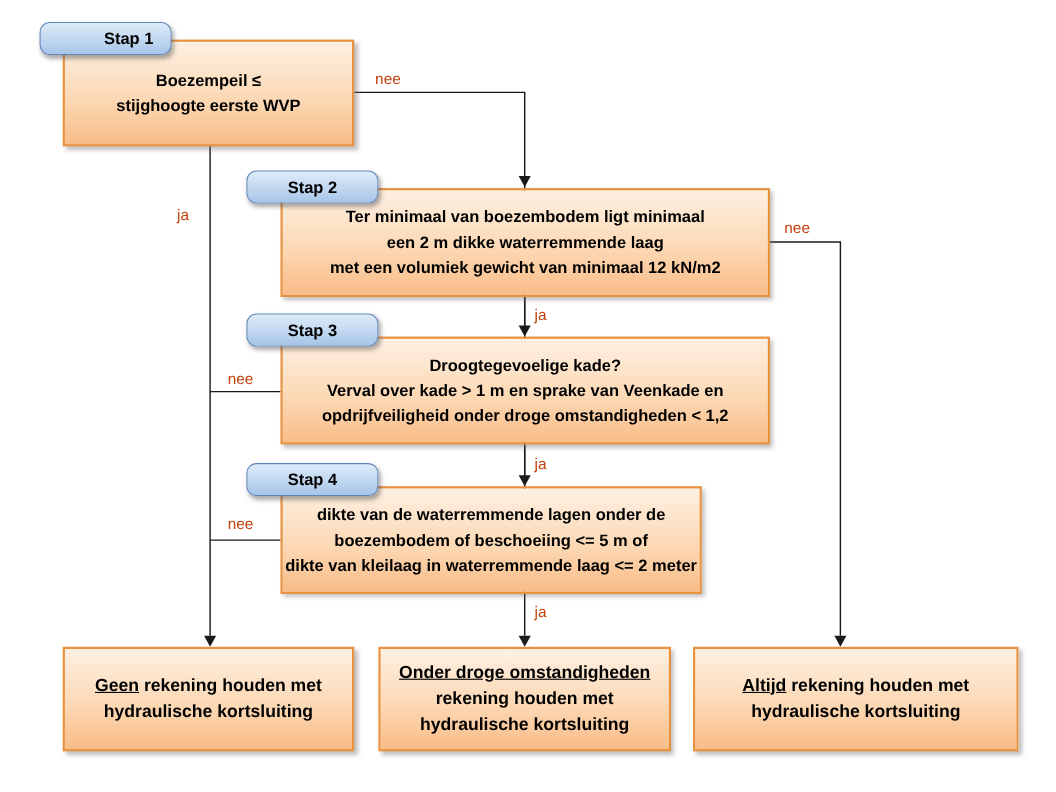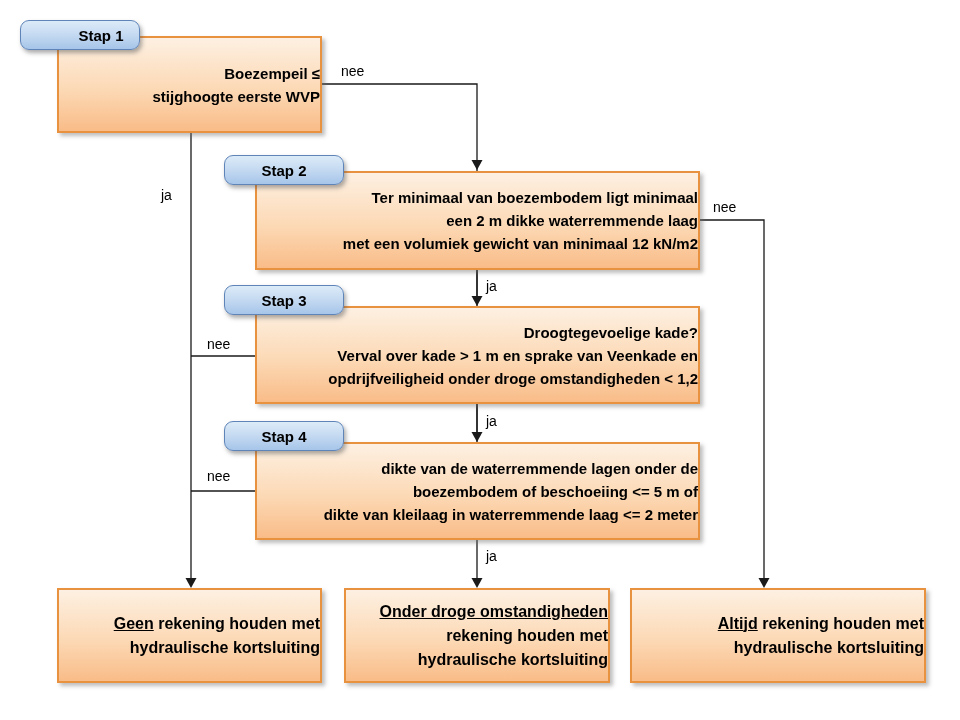--- a/index.html
+++ b/index.html
@@ -15,35 +15,35 @@
   html,body{margin:0;padding:0;background:#ffffff;}
   .canvas{
     position:relative;width:960px;height:720px;background:#ffffff;overflow:hidden;
     font-family:"Liberation Sans",sans-serif;color:#000;
   }
   .obox{
     position:absolute;box-sizing:border-box;
     border:2px solid var(--box-border);
     background:linear-gradient(180deg,var(--box-top) 0%,var(--box-mid) 55%,var(--box-bottom) 100%);
     box-shadow:3px 3px 4px rgba(110,110,110,0.45);
-    display:flex;flex-direction:column;justify-content:center;align-items:flex-end;
+    display:flex;flex-direction:column;justify-content:center;align-items:center;
     text-align:center;font-weight:bold;z-index:2;
   }
   .step-box{font-size:15px;line-height:23px;}
   .outcome-box{font-size:16px;line-height:24px;}
   .badge{
     position:absolute;box-sizing:border-box;width:120px;height:30px;
     border:1px solid var(--badge-border);border-radius:9px;
     background:linear-gradient(180deg,var(--badge-top) 0%,#c4d9f1 50%,var(--badge-bottom) 100%);
     box-shadow:2px 3px 4px rgba(90,90,90,0.5);
     display:flex;align-items:center;justify-content:center;
     font-weight:bold;font-size:15px;z-index:3;
   }
   .edge-label{
-    position:absolute;font-size:14px;color:#000000;z-index:2;line-height:18px;
+    position:absolute;font-size:14px;color:#c2410c;z-index:2;line-height:18px;
   }
   .u{text-decoration:underline;}
   svg.arrows{position:absolute;left:0;top:0;z-index:1;}
 </style>
 </head>
 <body>
 
 <div class="canvas">
 
   <svg class="arrows" width="960" height="720" viewBox="0 0 960 720">
@@ -63,21 +63,21 @@
     <g fill="#1a1a1a" stroke="none">
       <polygon points="471.5,160 482.5,160 477,170"></polygon>
       <polygon points="471.5,296 482.5,296 477,306"></polygon>
       <polygon points="471.5,432 482.5,432 477,442"></polygon>
       <polygon points="185.5,578 196.5,578 191,588"></polygon>
       <polygon points="471.5,578 482.5,578 477,588"></polygon>
       <polygon points="758.5,578 769.5,578 764,588"></polygon>
     </g>
   </svg>
 
-  <div class="badge" style="left:20px;top:20px;padding-left:42px;">
+  <div class="badge" style="left:36px;top:20px;padding-left:42px;">
     <span>Stap 1</span>
   </div>
   <div class="obox step-box" style="left:57px;top:36px;width:265px;height:97px;">
     <div>Boezempeil ≤</div>
     <div>stijghoogte eerste WVP</div>
   </div>
 
   <div class="badge" style="left:224px;top:155px;">
     <span>Stap 2</span>
   </div>
@@ -92,21 +92,21 @@
   </div>
   <div class="obox step-box" style="left:255px;top:306px;width:445px;height:98px;">
     <div>Droogtegevoelige kade?</div>
     <div>Verval over kade &gt; 1 m en sprake van Veenkade en</div>
     <div>opdrijfveiligheid onder droge omstandigheden &lt; 1,2</div>
   </div>
 
   <div class="badge" style="left:224px;top:421px;align-items:center;">
     <span>Stap 4</span>
   </div>
-  <div class="obox step-box" style="left:255px;top:442px;width:445px;height:98px;">
+  <div class="obox step-box" style="left:255px;top:442px;width:383px;height:98px;">
     <div>dikte van de waterremmende lagen onder de</div>
     <div>boezembodem of beschoeiing &lt;= 5 m of</div>
     <div>dikte van kleilaag in waterremmende laag &lt;= 2 meter</div>
   </div>
 
   <div class="obox outcome-box" style="left:57px;top:588px;width:265px;height:95px;">
     <div>
       <span class="u">Geen</span><span> rekening houden met</span>
     </div>
     <div>hydraulische kortsluiting</div>

